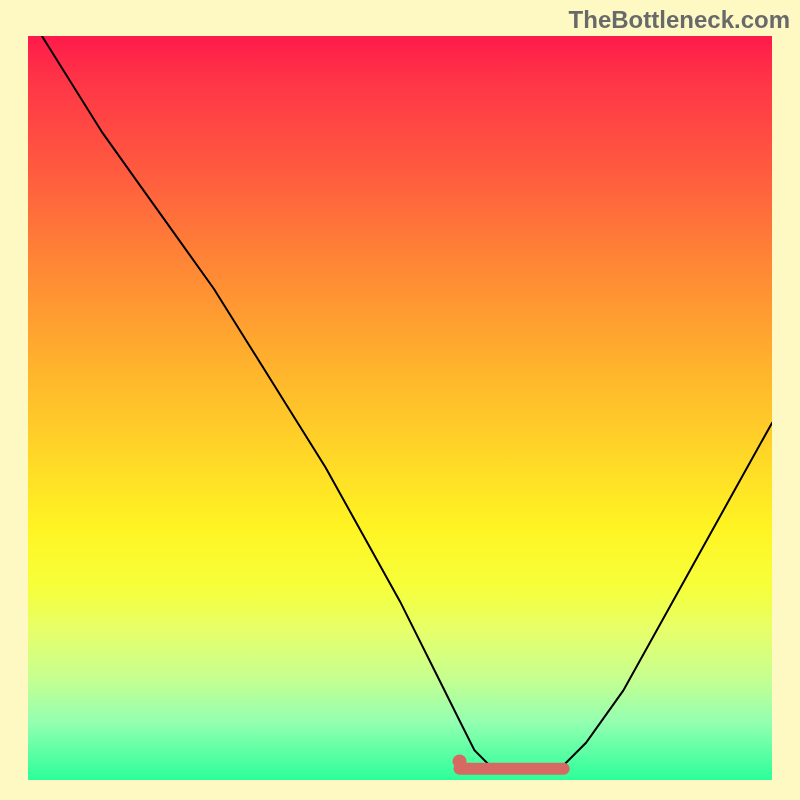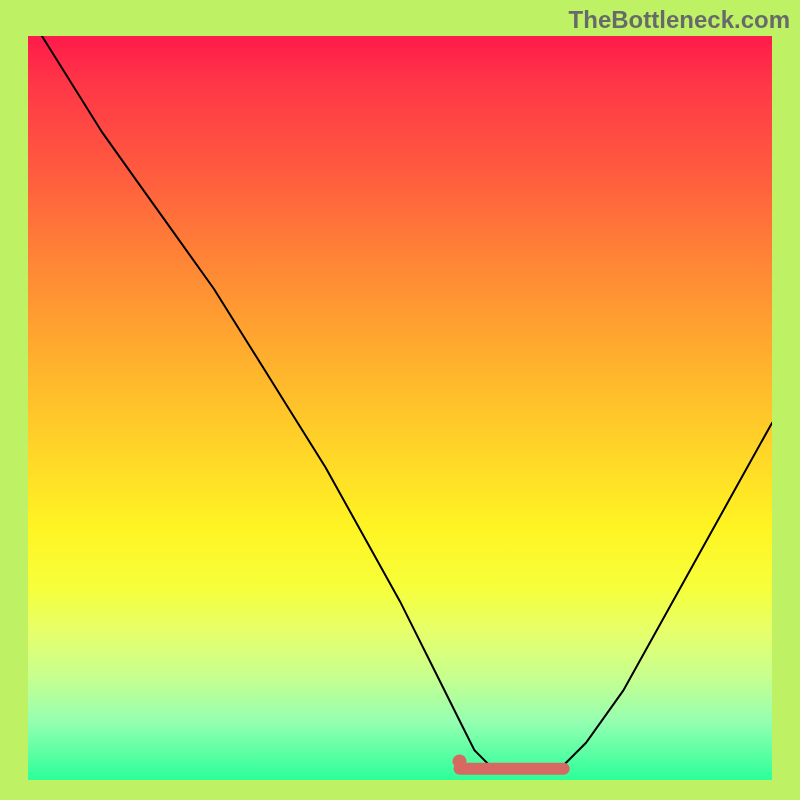--- a/index.html
+++ b/index.html
@@ -1,21 +1,21 @@
 <!DOCTYPE html>
 <html><head>
 <meta charset="utf-8">
 <style>
   * { margin: 0; padding: 0; box-sizing: border-box; }
   html, body { width: 800px; height: 800px; overflow: hidden; background: #000; }
   .frame {
     position: relative;
     width: 800px;
     height: 800px;
-    background: #bef264;
+    background: #fef9c3;
   }
   .attribution {
     position: absolute;
     top: 6px;
     right: 10px;
     font-family: Arial, Helvetica, sans-serif;
     font-size: 24px;
     font-weight: bold;
     color: #68696b;
     z-index: 10;

